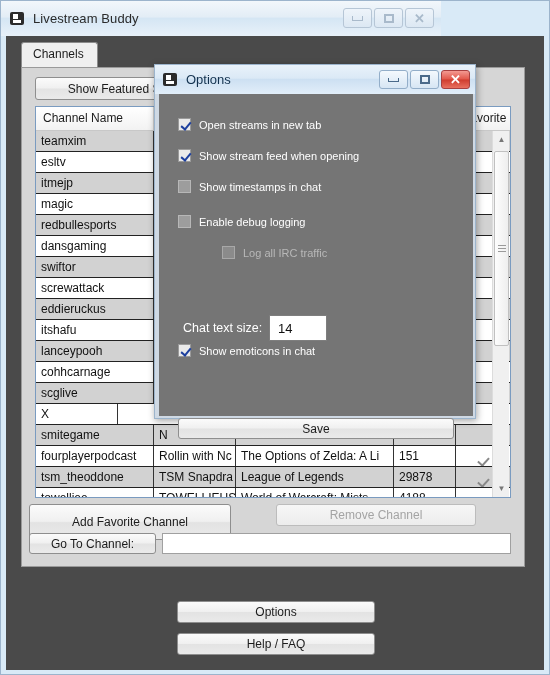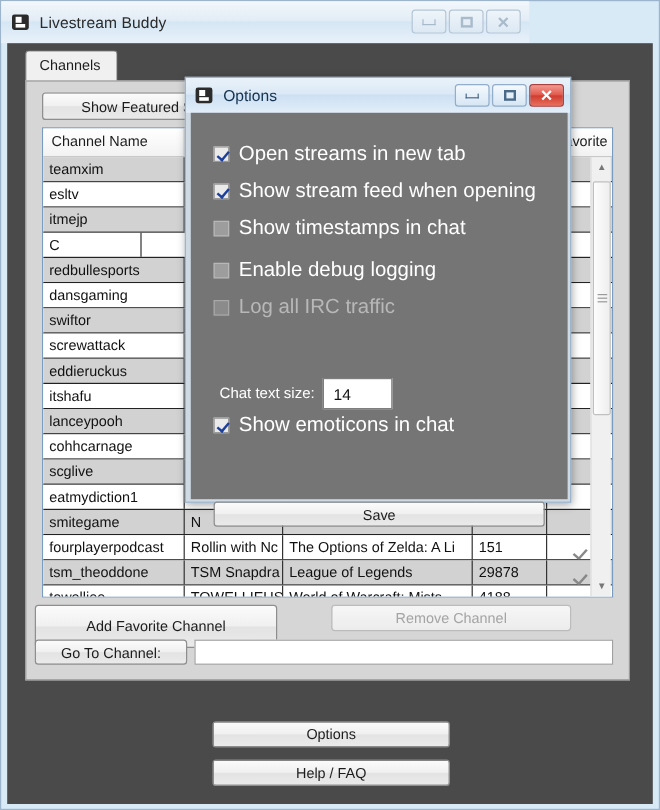--- a/index.html
+++ b/index.html
@@ -289,21 +289,21 @@
     position: absolute;
     left: 4px; top: 29px;
     width: 314px; height: 322px;
     background: #757575;
   }
   .opt-row {
     position: absolute;
     left: 19px;
     display: flex;
     align-items: center;
-    font-size: 17px;
+    font-size: 11px;
     color: #ffffff;
     white-space: nowrap;
   }
   .opt-row.dim { color: #b8b8b8; }
   .cbx {
     width: 13px; height: 13px;
     flex: 0 0 13px;
     margin-right: 8px;
     background: #eaeaea;
     border: 1px solid #9a9a9a;
@@ -404,20 +404,21 @@
             <div class="c5 chk-cell"></div>
           </div>
           <div class="grow alt">
             <div class="c1">itmejp</div>
             <div class="c2">J</div>
             <div class="c3"></div>
             <div class="c4"></div>
             <div class="c5 chk-cell"></div>
           </div>
           <div class="grow">
+            <div class="c1">magic</div>
             <div class="c2">C</div>
             <div class="c3"></div>
             <div class="c4"></div>
             <div class="c5 chk-cell"></div>
           </div>
           <div class="grow alt">
             <div class="c1">redbullesports</div>
             <div class="c2">R</div>
             <div class="c3"></div>
             <div class="c4"></div>
@@ -473,21 +474,20 @@
             <div class="c5 chk-cell"></div>
           </div>
           <div class="grow alt">
             <div class="c1">scglive</div>
             <div class="c2">S</div>
             <div class="c3"></div>
             <div class="c4"></div>
             <div class="c5 chk-cell"></div>
           </div>
           <div class="grow">
-            <div class="c1">eatmydiction1</div>
             <div class="c2">X</div>
             <div class="c3"></div>
             <div class="c4"></div>
             <div class="c5 chk-cell"></div>
           </div>
           <div class="grow alt">
             <div class="c1">smitegame</div>
             <div class="c2">N</div>
             <div class="c3"></div>
             <div class="c4"></div>
@@ -572,21 +572,21 @@
             <span>Show stream feed when opening</span>
           </div>
           <div class="opt-row" style="top: 86px;">
             <span class="cbx off"></span>
             <span>Show timestamps in chat</span>
           </div>
           <div class="opt-row" style="top: 121px;">
             <span class="cbx off"></span>
             <span>Enable debug logging</span>
           </div>
-          <div class="opt-row dim" style="top: 152px;">
+          <div class="opt-row dim" style="top: 152px; margin-left: 44px;">
             <span class="cbx disabled"></span>
             <span>Log all IRC traffic</span>
           </div>
         </div>
 
       <span class="size-label">Chat text size:</span>
       <input class="size-input" type="text" value="14" style="">
 
       <div class="opt-row" style="top:250px;">
         <span class="cbx on"></span>

